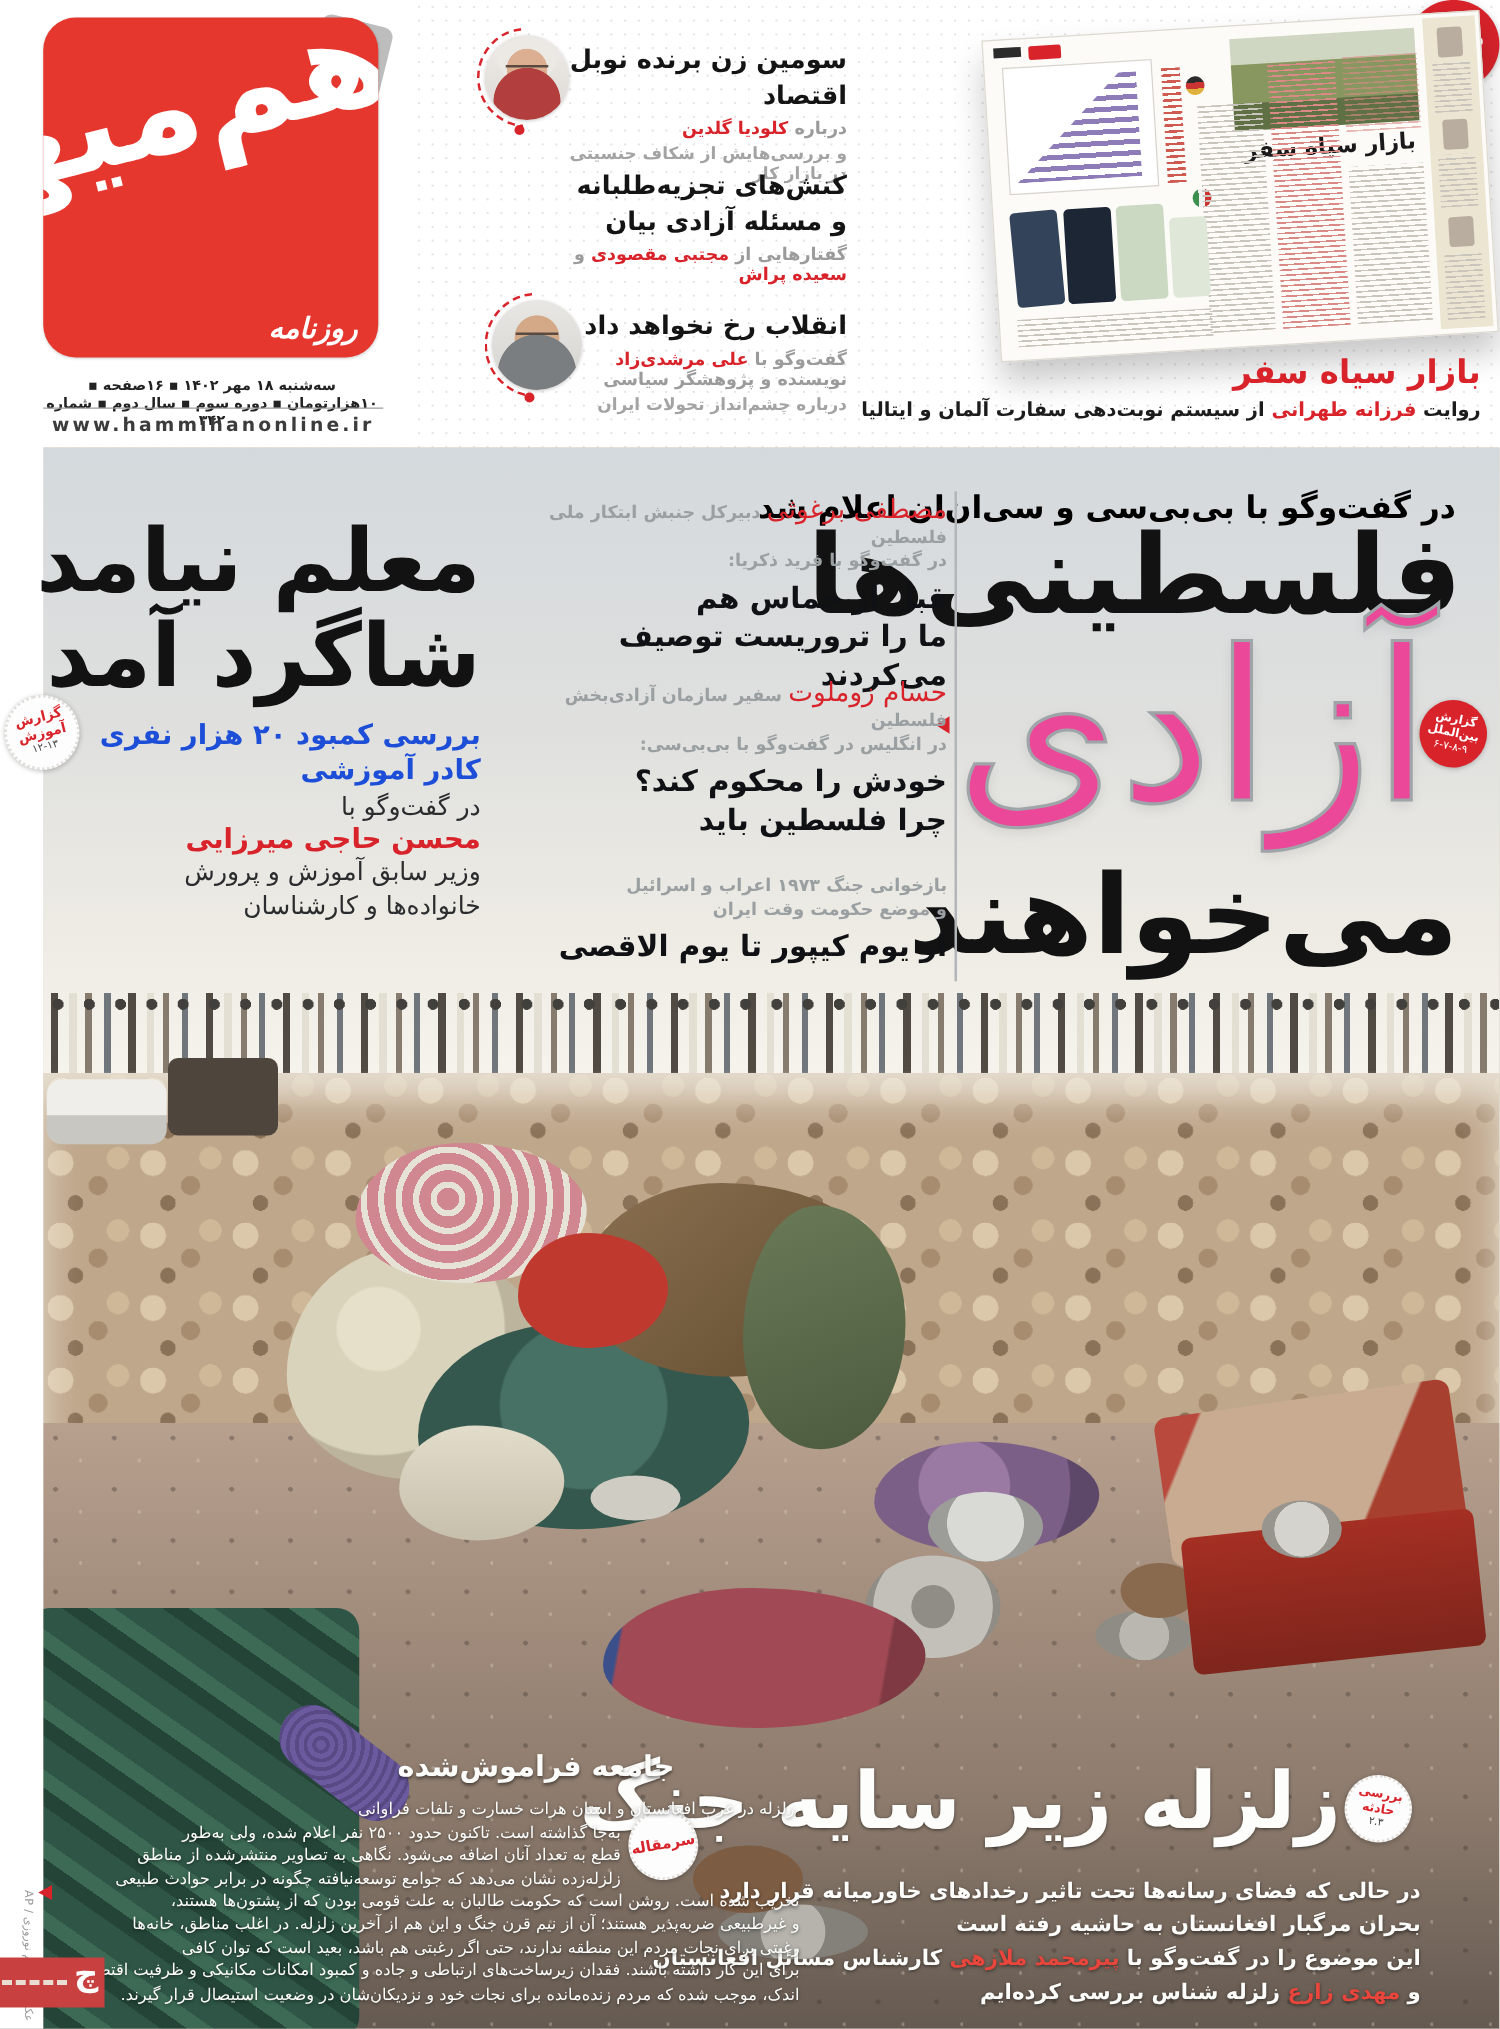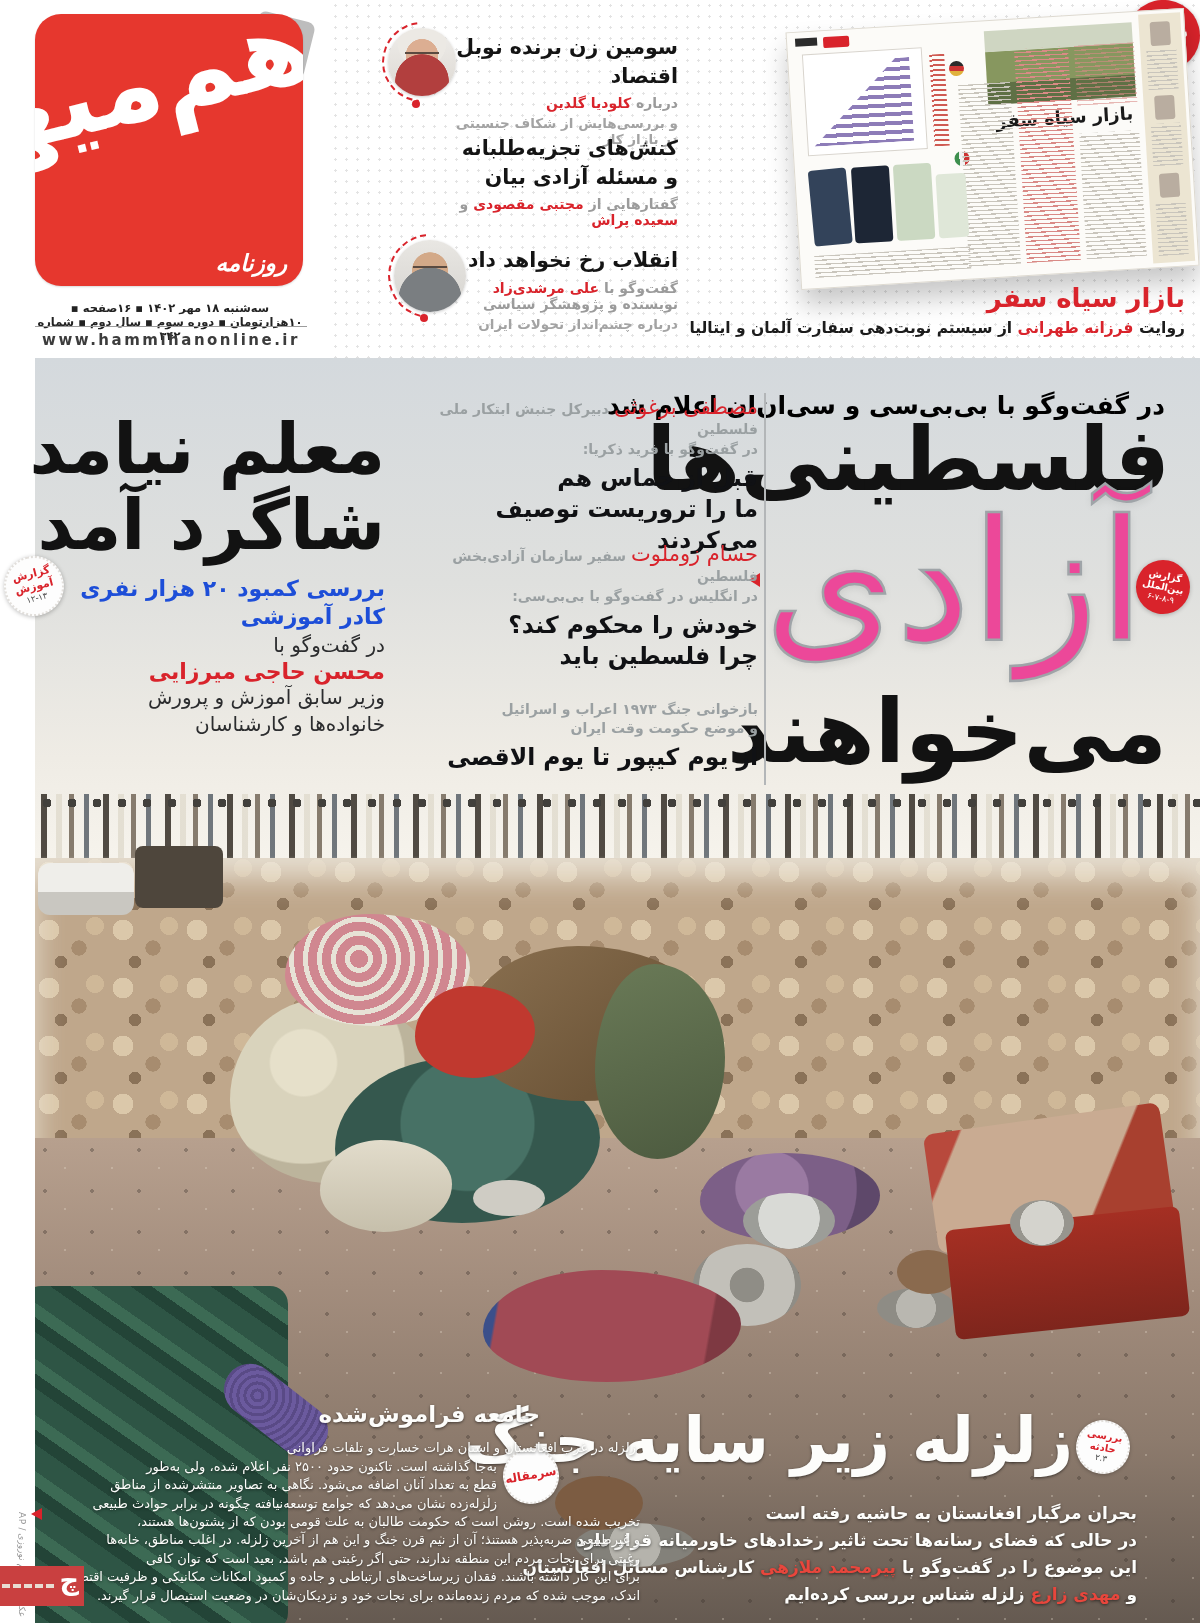--- a/index.html
+++ b/index.html
@@ -343,22 +343,22 @@
     <span class="pg" style="color:#444;">۱۲-۱۳</span>
   </div>
 
   <div class="qk-title onphoto">زلزله زیر سایه جنگ</div>
   <div class="badge badge-white" style="position:absolute;left:1076px;top:1420px;width:50px;height:50px;transform:rotate(10deg);font-size:10px;">
     <b>بررسی</b>
     <b>حادثه</b>
     <span class="pg" style="color:#444;">۲.۳</span>
   </div>
   <div class="qk-lines onphoto">
+    <div>در حالی که فضای رسانه‌ها تحت تاثیر رخدادهای خاورمیانه قرار دارد</div>
     <div>بحران مرگبار افغانستان به حاشیه رفته است</div>
-    <div>در حالی که فضای رسانه‌ها تحت تاثیر رخدادهای خاورمیانه قرار دارد</div>
     <div>
       <span>این موضوع را در گفت‌وگو با</span>
       <span class="red">پیرمحمد ملازهی</span>
       <span>کارشناس مسائل افغانستان</span>
     </div>
     <div>
       <span>و</span>
       <span class="red">مهدی زارع</span>
       <span>زلزله شناس بررسی کرده‌ایم</span>
     </div>

